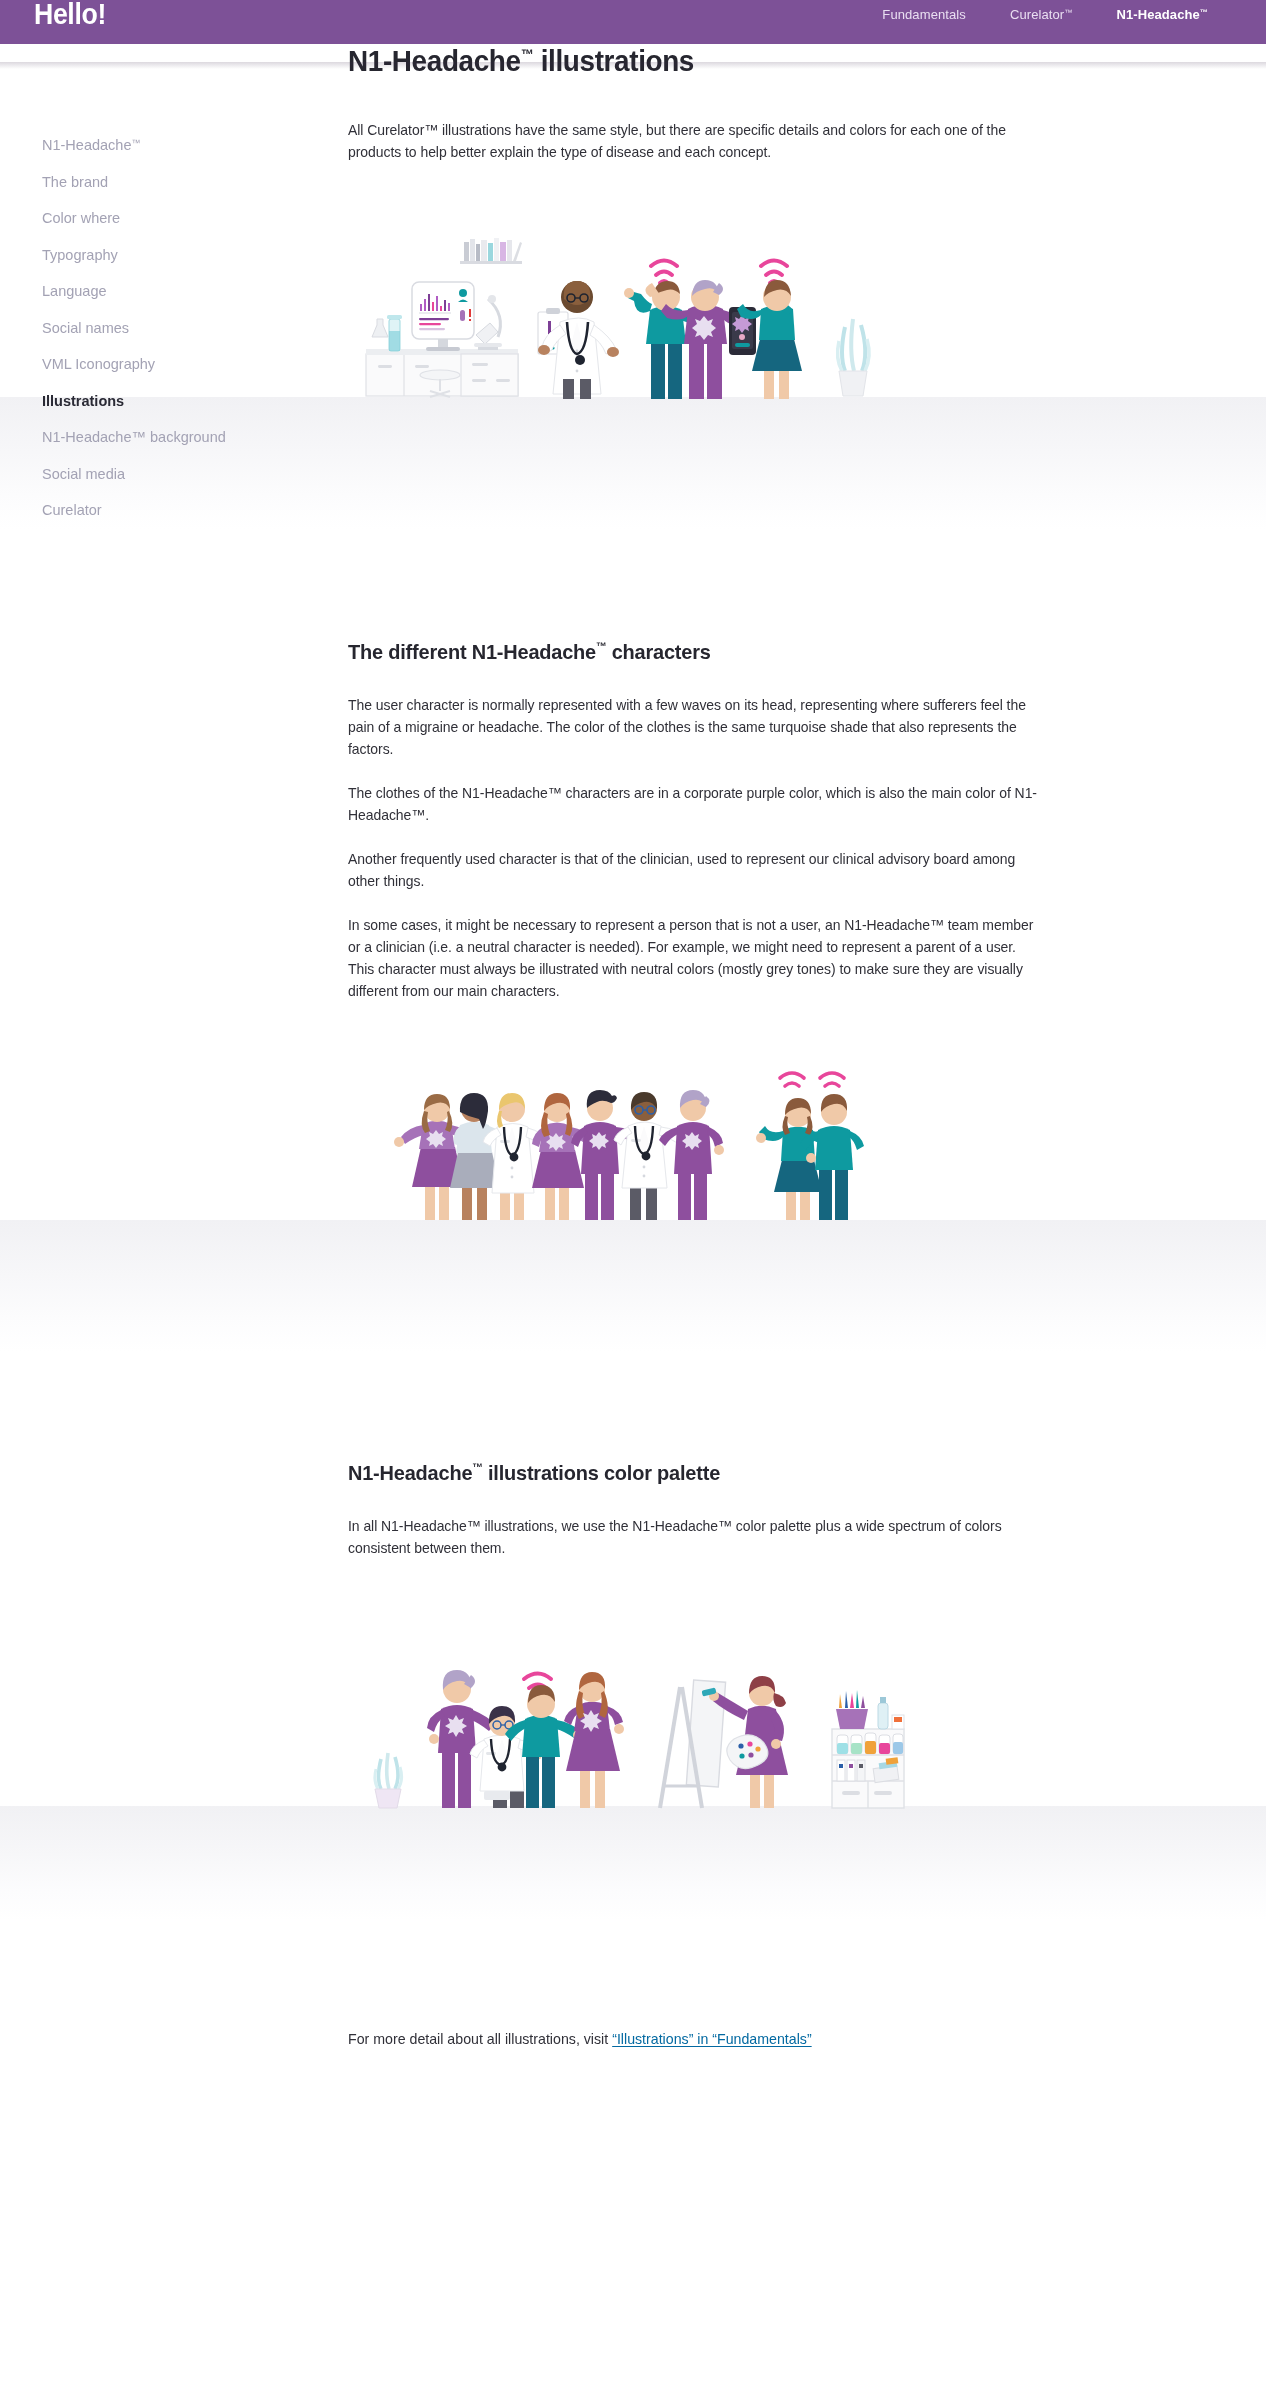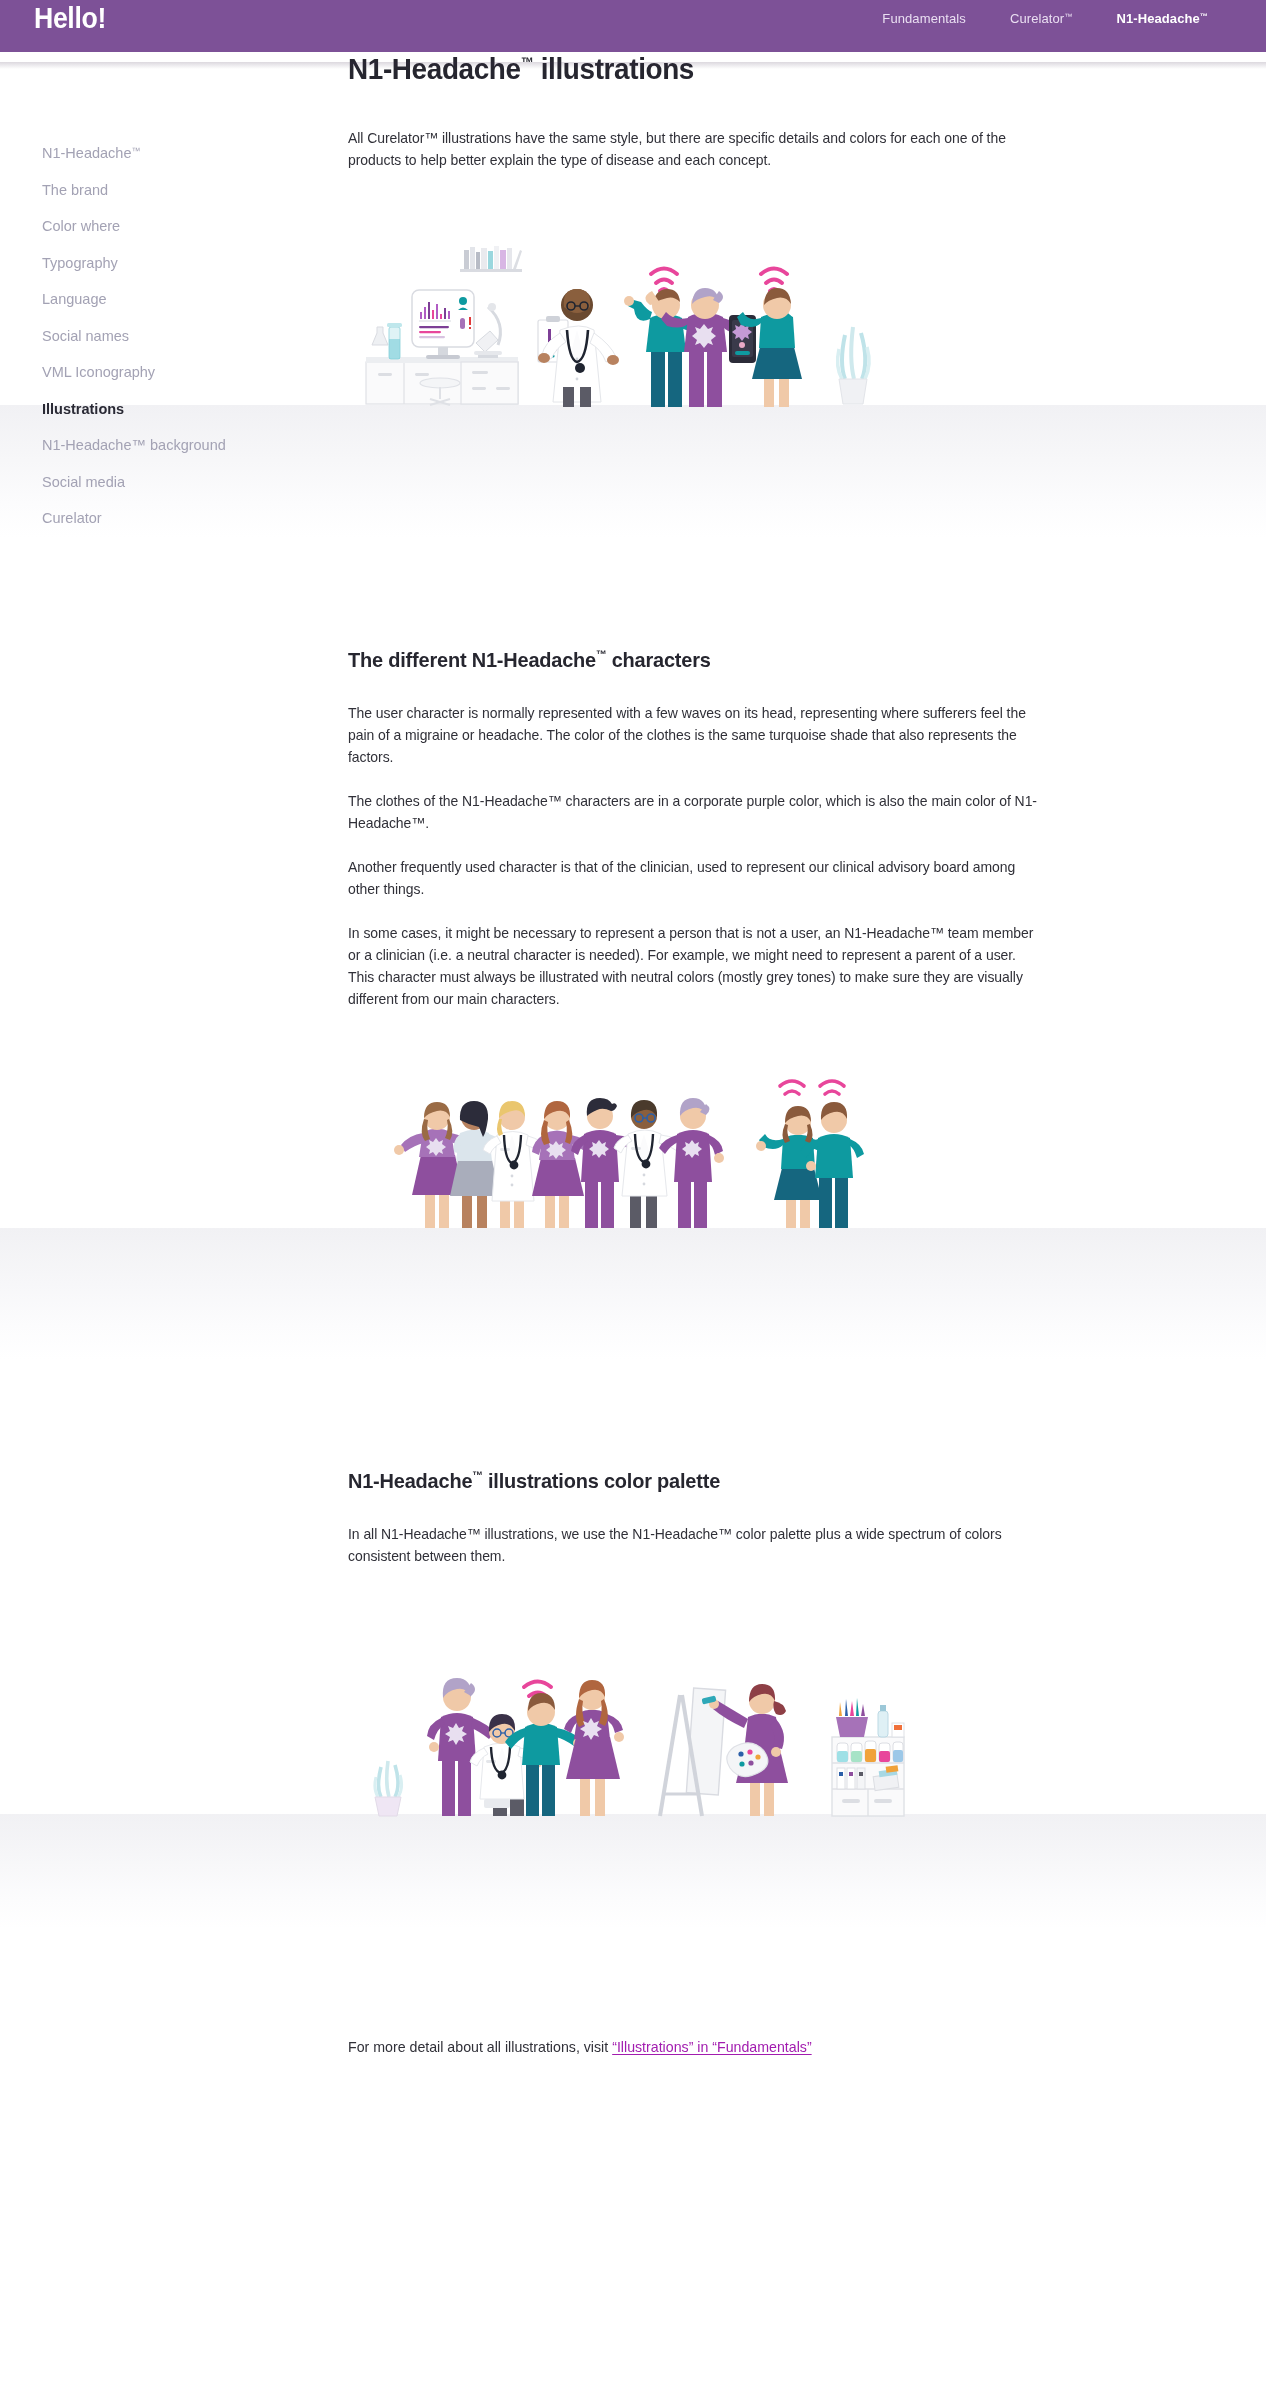--- a/index.html
+++ b/index.html
@@ -15,21 +15,21 @@
     position: relative;
     width: 1266px;
     min-height: 2396px;
     background: #ffffff;
     overflow: hidden;
   }
 
   
   .site-header {
     position: relative;
-    height: 52px;
+    height: 44px;
     background: #7d5197;
     display: flex;
     align-items: center;
     justify-content: space-between;
     padding: 0 36px 16px 34px;
     z-index: 20;
   }
   .site-header::after {
     content: "";
     position: absolute;
@@ -163,21 +163,21 @@
     transform-origin: left center;
   }
   p.body-text + p.body-text { margin-top: 22px; }
 
   .footer-note {
     font-size: 14.2px;
     line-height: 22px;
     color: #303038;
   }
   .footer-note a {
-    color: #a21caf;
+    color: #0369a1;
     text-decoration: underline;
     text-underline-offset: 2px;
   }
 
   
   .illus-band {
     position: relative;
     width: 1266px;
     margin-left: -348px;
   }

